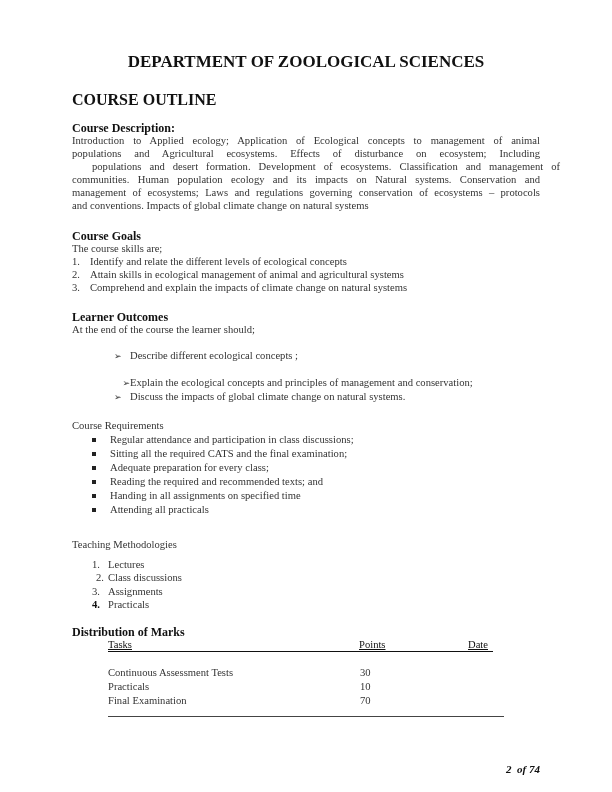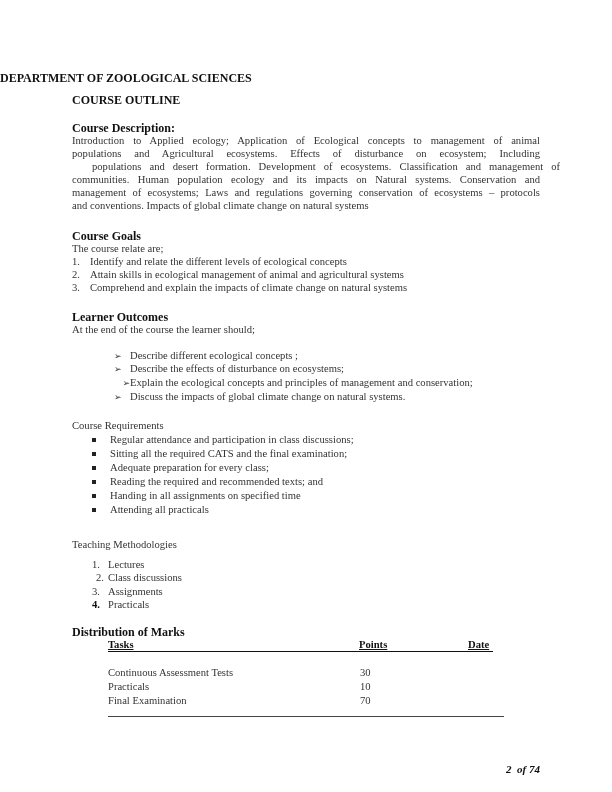--- a/index.html
+++ b/index.html
@@ -6,42 +6,42 @@
     body {
       width: 612px; height: 792px; position: relative; overflow: hidden;
       font-family: "Liberation Serif", "DejaVu Serif", serif;
       color: #222222;
       font-size: 10.6px;
       line-height: 12.8px;
     }
     .page { position: absolute; left: 0; top: 0; width: 612px; height: 792px; }
     .abs { position: absolute; }
     .title {
-      left: 0; width: 612px; top: 72px; text-align: left;
-      font-weight: bold; font-size: 12px; color: #111;
+      left: 0; width: 612px; top: 56px; text-align: center;
+      font-weight: bold; font-size: 17px; color: #111;
     }
-    .subtitle { left: 72px; top: 94px; font-weight: bold; font-size: 12px; color: #111; }
+    .subtitle { left: 72px; top: 94px; font-weight: bold; font-size: 16px; color: #111; }
     .heading { font-weight: bold; font-size: 12px; color: #111; }
     .para {
       left: 72px; width: 468px; text-align: justify; color: #333;
     }
     .ol-item { left: 72px; color: #333; }
     .ol-item .num { display: inline-block; width: 18px; }
     .arrow-item { left: 114px; color: #333; }
     .arrow-item .mark { display: inline-block; width: 16px; font-size: 9px; }
     .sq-item { left: 92px; color: #333; }
     .sq-item .mark {
       display: inline-block; width: 4px; height: 4px; background: #222;
       margin: 0 14px 2px 0; vertical-align: middle;
     }
     .meth-item { left: 92px; color: #333; }
     .meth-item .num { display: inline-block; width: 16px; }
     .meth-item .num.bold { font-weight: bold; color: #111; }
     .plain { left: 72px; color: #333; }
-    .thead { top: 639px; font-weight: bold; color: #111; text-decoration: underline; text-align: center; }
+    .thead { top: 639px; font-weight: normal; color: #111; text-decoration: underline; text-align: center; }
     .header-rule { position: absolute; left: 108px; width: 385px; top: 651px; height: 1px; background: #111; }
     .trow { color: #333; text-align: right; }
     .bottom-rule { position: absolute; left: 108px; width: 396px; top: 716px; height: 1px; background: #444; }
     .pageno { right: 72px; top: 731px; font-weight: bold; font-style: italic; color: #111; font-size: 11px; }
   </style>
 </head>
 <body>
 
 <div class="page">
 
@@ -50,38 +50,35 @@
 
   <div class="abs heading" style="left:72px; top:122px;">Course Description:</div>
   <div class="abs para" style="top:135px; text-align-last: justify;">Introduction to Applied ecology; Application of Ecological concepts to management of animal</div>
   <div class="abs para" style="top:148px; text-align-last: justify;">populations and Agricultural ecosystems. Effects of disturbance on ecosystem; Including</div>
   <div class="abs para" style="top:161px; text-align-last: justify; margin-left: 20px;">populations and desert formation. Development of ecosystems.  Classification and management of</div>
   <div class="abs para" style="top:174px; text-align-last: justify;">communities. Human population ecology and its impacts on Natural systems.  Conservation and</div>
   <div class="abs para" style="top:187px; text-align-last: justify;">management of ecosystems; Laws and regulations governing conservation of ecosystems – protocols</div>
   <div class="abs para" style="top:200px;">and conventions. Impacts of global climate change on natural systems</div>
 
   <div class="abs heading" style="left:72px; top:230px;">Course Goals</div>
-  <div class="abs plain" style="top:243px;">The course relate are;</div>
+  <div class="abs plain" style="top:243px;">The course skills are;</div>
   <div class="abs ol-item" style="top:256px;">
     <span class="num">1.</span><span>Identify and relate the different levels of ecological concepts</span>
   </div>
   <div class="abs ol-item" style="top:269px;">
     <span class="num">2.</span><span>Attain skills in ecological management of animal and agricultural systems</span>
   </div>
   <div class="abs ol-item" style="top:282px;">
     <span class="num">3.</span><span>Comprehend and explain the impacts of climate change on natural systems</span>
   </div>
 
   <div class="abs heading" style="left:72px; top:311px;">Learner Outcomes</div>
   <div class="abs plain" style="top:324px;">At the end of the course the learner should;</div>
   <div class="abs arrow-item" style="top:350px;">
     <span class="mark">➢</span><span>Describe different ecological concepts ;</span>
-  </div>
-  <div class="abs arrow-item" style="top:363px;">
-    <span class="mark">➢</span><span>Describe the effects of disturbance on ecosystems;</span>
   </div>
   <div class="abs arrow-item" style="top:377px;text-align:right;">
     <span class="mark">➢</span><span>Explain the ecological concepts and principles of management and conservation;</span>
   </div>
   <div class="abs arrow-item" style="top:391px;">
     <span class="mark">➢</span><span>Discuss the impacts of global climate change on natural systems.</span>
   </div>
 
   <div class="abs plain" style="top:420px;">Course Requirements</div>
   <div class="abs sq-item" style="top:434px;text-align:right;">

